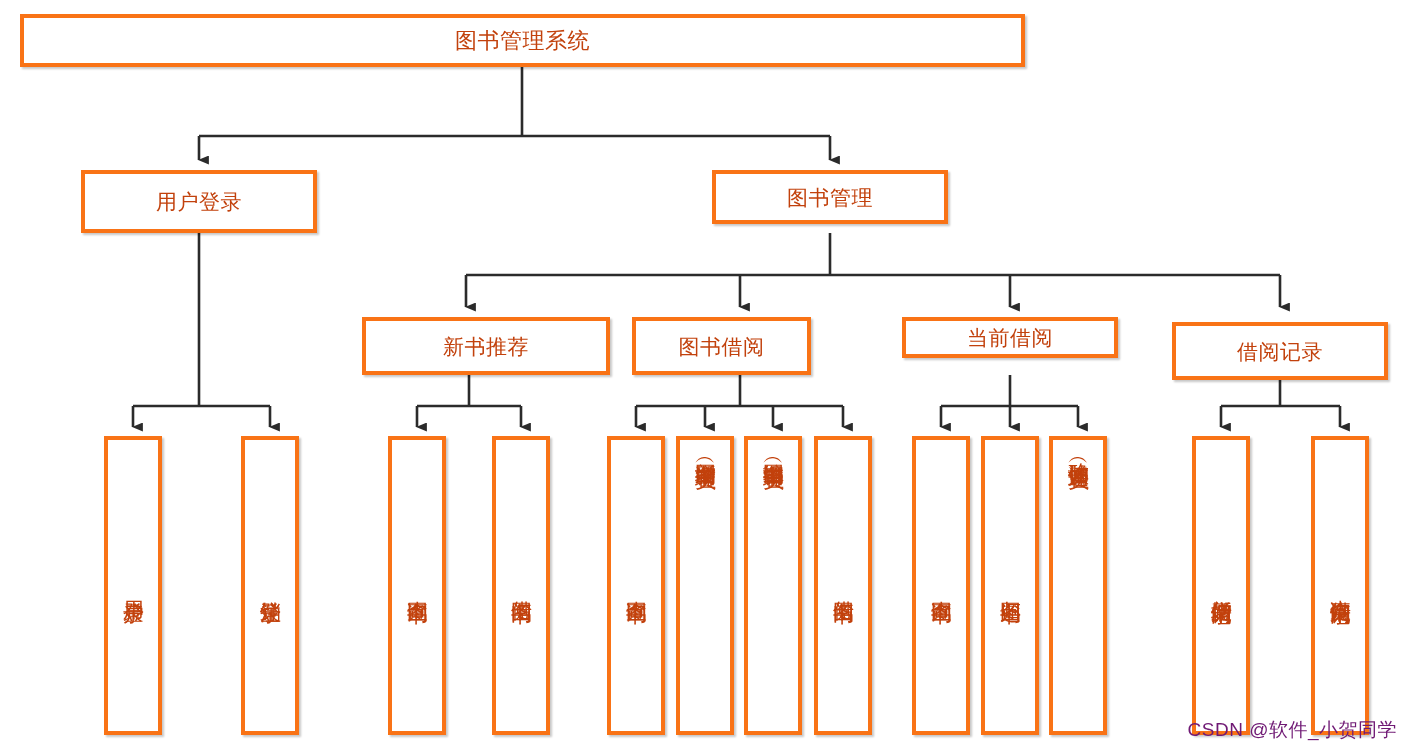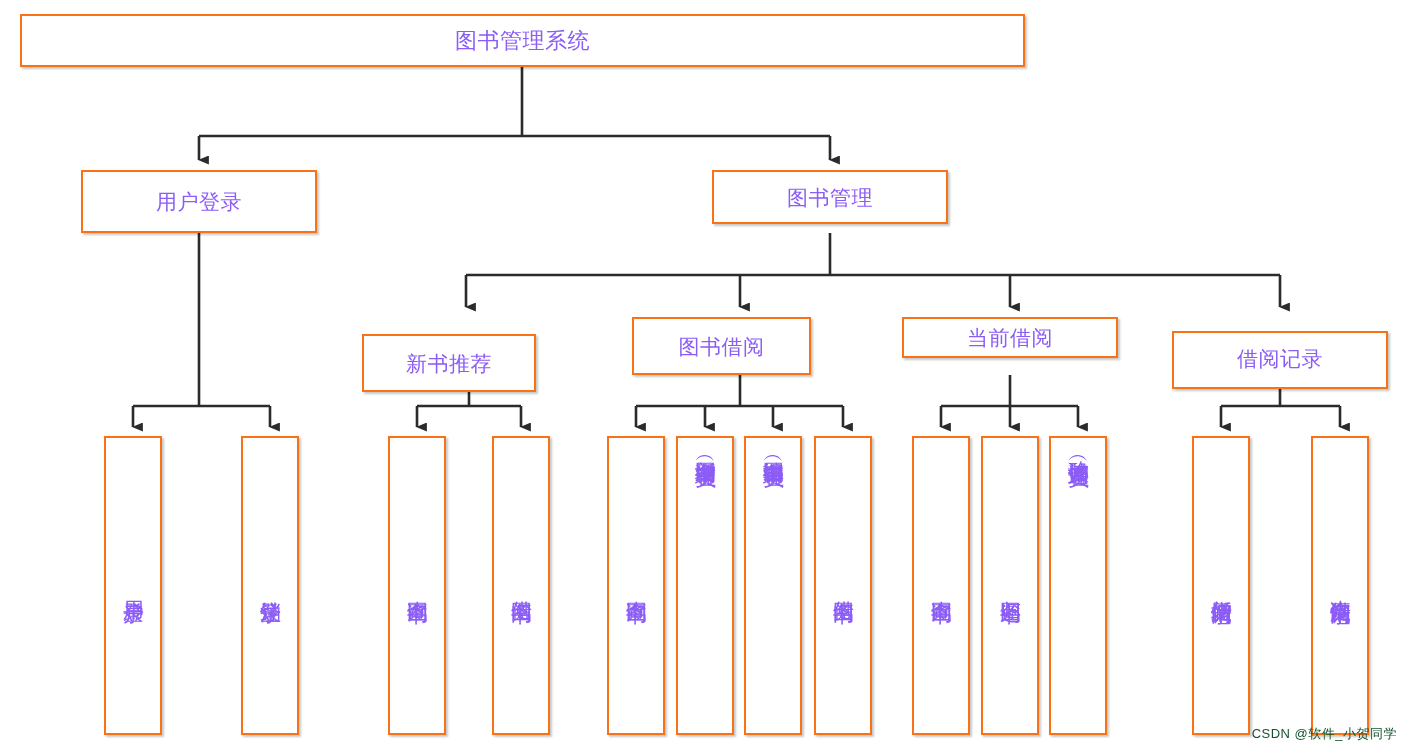--- a/index.html
+++ b/index.html
@@ -22,26 +22,26 @@
     left: 0;
     top: 0;
     width: 1405px;
     height: 747px;
     pointer-events: none;
   }
   .node {
     position: absolute;
     box-sizing: border-box;
     background: #ffffff;
-    border: 2px solid #f97316;
+    border: 4px solid #f97316;
     box-shadow: 2px 2px 2px rgba(0,0,0,0.22);
     display: flex;
     align-items: center;
     justify-content: center;
-    color: #8b5cf6;
+    color: #c2410c;
   }
   .node-h {
     font-size: 21px;
     letter-spacing: 0.5px;
     line-height: 1;
     white-space: nowrap;
   }
   .node.root .node-h { font-size: 22px; }
   .node.leaf {
     align-items: flex-start;
@@ -65,22 +65,22 @@
     justify-content: center;
   }
   .leaf-inner.topalign {
     align-items: flex-start;
     padding-top: 6px;
   }
   .watermark {
     position: absolute;
     right: 8px;
     bottom: 4px;
-    font-size: 13px;
-    color: #14532d;
+    font-size: 19px;
+    color: #701a75;
     letter-spacing: 0.5px;
     white-space: nowrap;
     user-select: none;
   }
 </style>
 </head>
 <body>
 
 <div id="canvas">
 
@@ -143,33 +143,33 @@
   </div>
 
   <div class="node" style="left:81px; top:170px; width:236px; height:63px;">
     <span class="node-h">用户登录</span>
   </div>
 
   <div class="node" style="left:712px; top:170px; width:236px; height:54px;">
     <span class="node-h">图书管理</span>
   </div>
 
-  <div class="node" style="left:362px; top:334px; width:174px; height:58px;">
+  <div class="node" style="left:362px; top:317px; width:248px; height:58px;">
     <span class="node-h">新书推荐</span>
   </div>
 
   <div class="node" style="left:632px; top:317px; width:179px; height:58px;">
     <span class="node-h">图书借阅</span>
   </div>
 
   <div class="node" style="left:902px; top:317px; width:216px; height:41px;">
     <span class="node-h">当前借阅</span>
   </div>
 
-  <div class="node" style="left:1172px; top:331px; width:216px; height:58px;font-family:Liberation Mono, monospace;">
+  <div class="node" style="left:1172px; top:322px; width:216px; height:58px;">
     <span class="node-h">借阅记录</span>
   </div>
 
   <div class="node leaf" style="left:104px; top:436px; width:58px; height:299px;">
     <span class="leaf-inner">
       <span class="node-v">用户登录</span>
     </span>
   </div>
 
   <div class="node leaf" style="left:241px; top:436px; width:58px; height:299px;">

